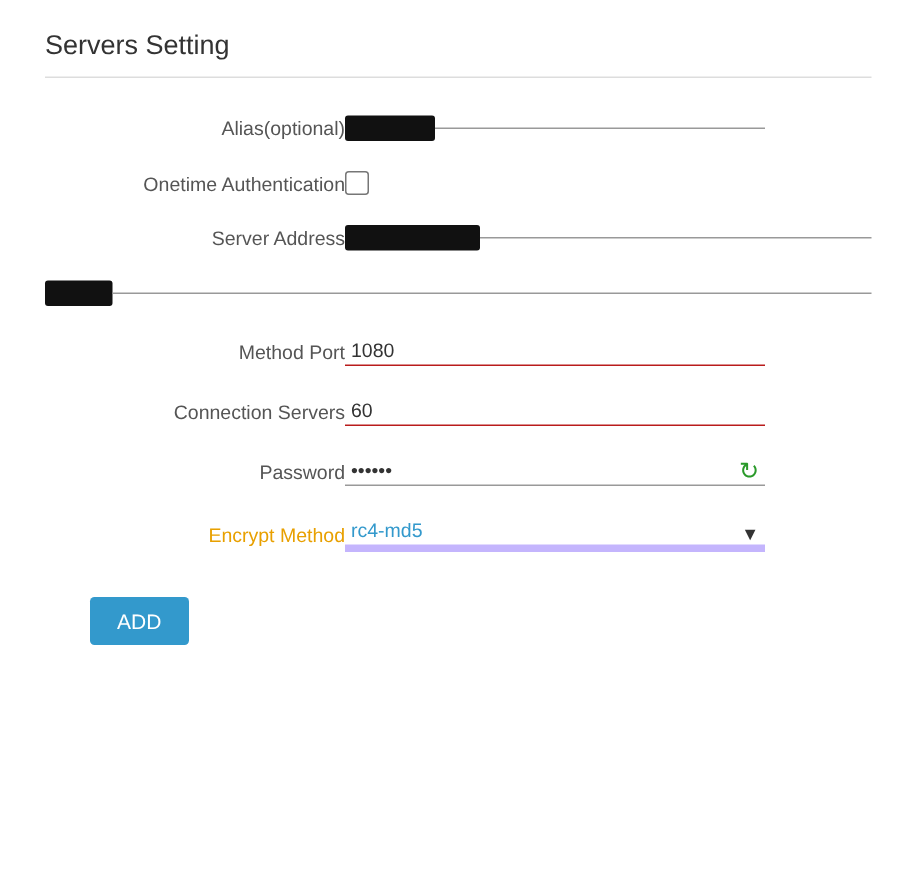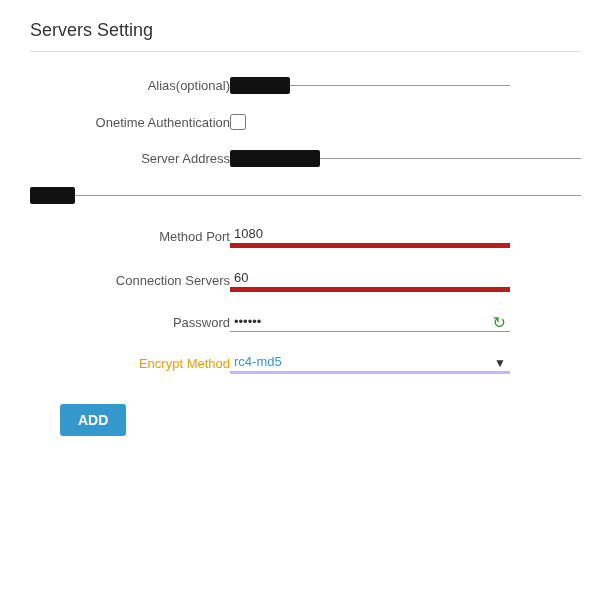--- a/index.html
+++ b/index.html
@@ -36,21 +36,21 @@
       padding-right: 0;
       color: #555;
       font-size: 13px;
       flex-shrink: 0;
     }
     .form-label.accent {
       color: #e8a000;
     }
     .form-control {
       border: none;
-      border-bottom: 5px solid #b91c1c;
+      border-bottom: 1px solid #b91c1c;
       outline: none;
       font-size: 13px;
       padding: 2px 4px;
       width: 280px;
       color: #333;
       background: transparent;
     }
     .password-wrapper {
       position: relative;
       width: 280px;
@@ -74,21 +74,21 @@
       font-size: 16px;
       cursor: pointer;
     }
     .select-wrapper {
       position: relative;
       width: 280px;
     }
     .select-wrapper select {
       width: 100%;
       border: none;
-      border-bottom: 3px solid #c4b5fd;
+      border-bottom: 5px solid #c4b5fd;
       outline: none;
       font-size: 13px;
       padding: 2px 4px;
       color: #3399cc;
       background: transparent;
       appearance: none;
       -webkit-appearance: none;
       cursor: pointer;
     }
     .select-arrow {
@@ -111,21 +111,21 @@
       border-radius: 2px;
       padding: 1px 3px;
       font-size: 13px;
     }
     .add-btn {
       background-color: #3399cc;
       color: #fff;
       border: none;
       padding: 8px 18px;
       font-size: 14px;
-      font-weight: bold;
+      font-weight: normal;
       cursor: pointer;
       border-radius: 3px;
       margin-top: 10px;
     }
     .btn-row {
       padding-left: 30px;
       margin-top: 10px;
     }
   </style>
 </head>

